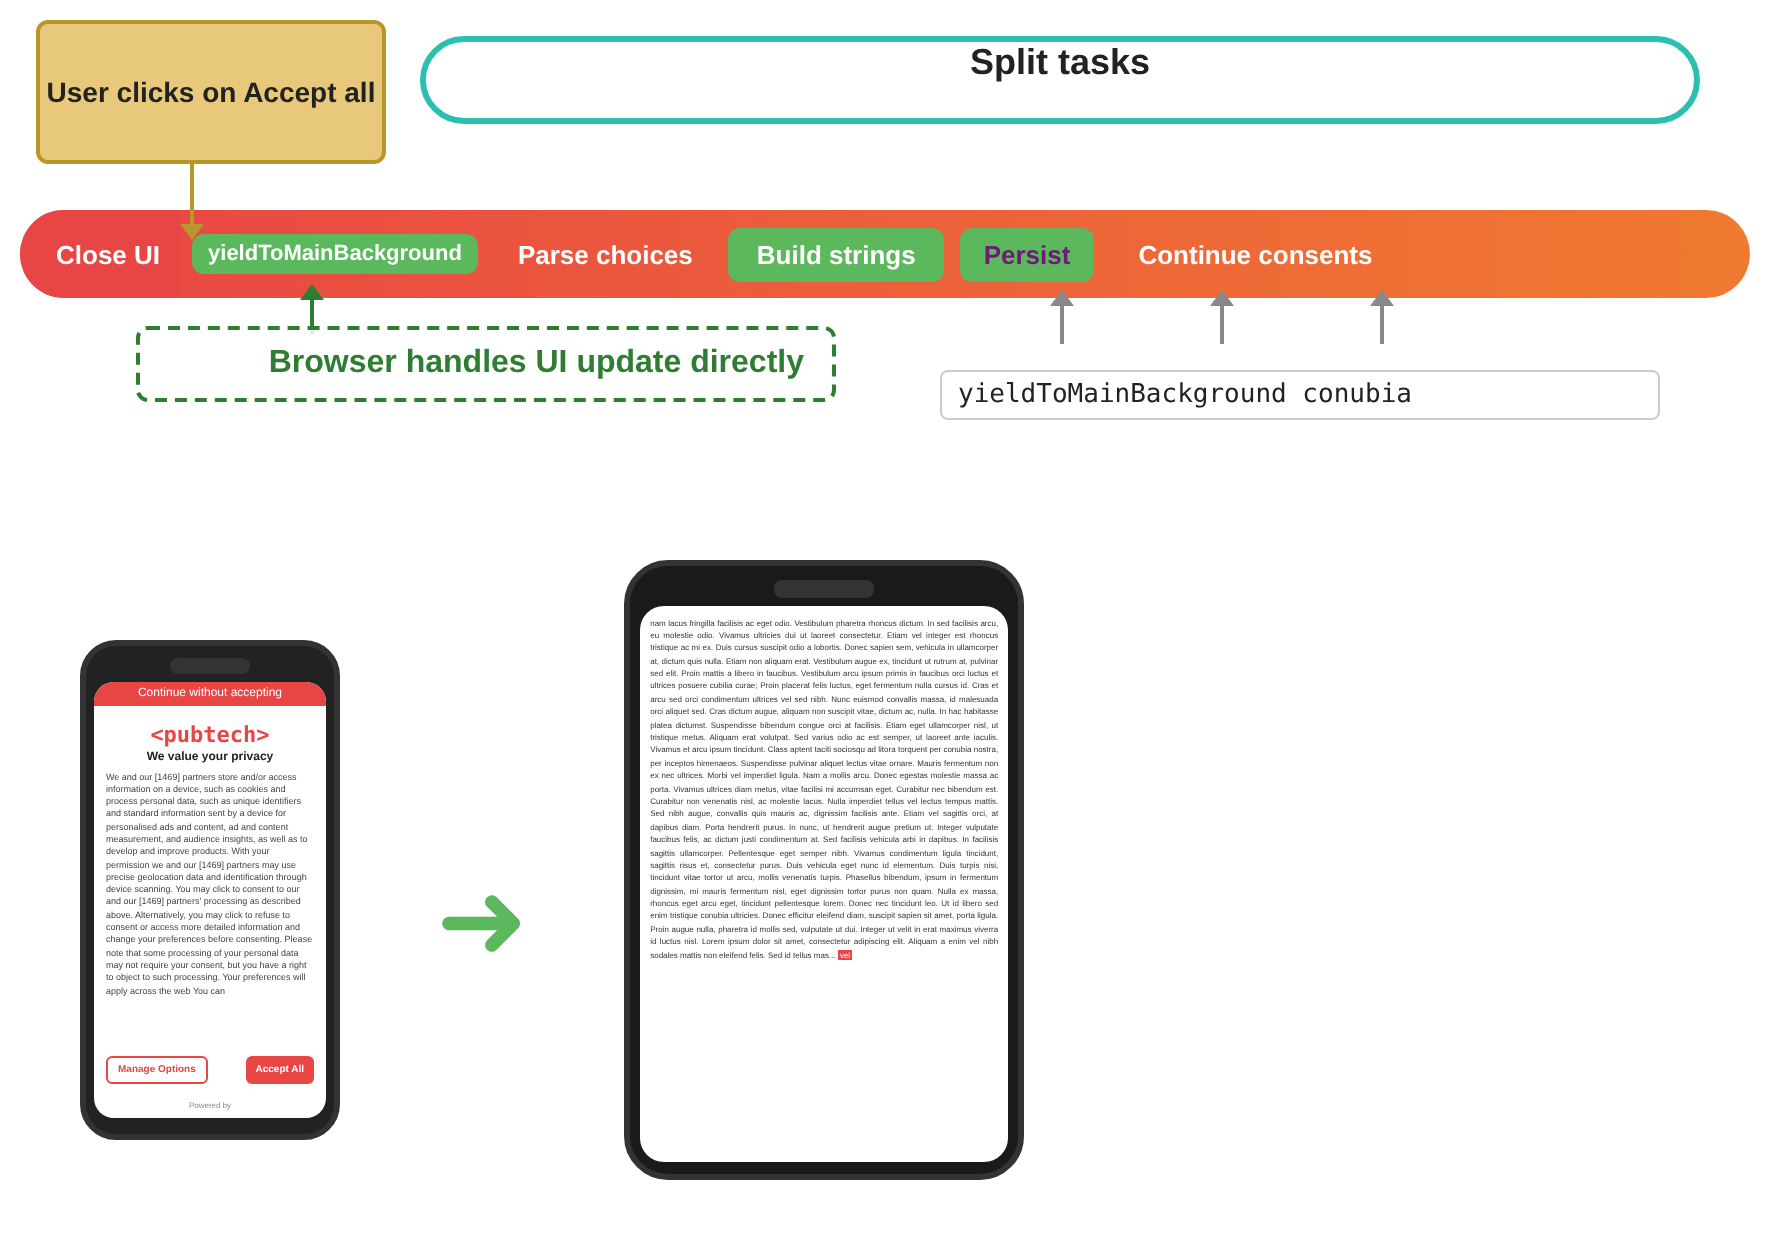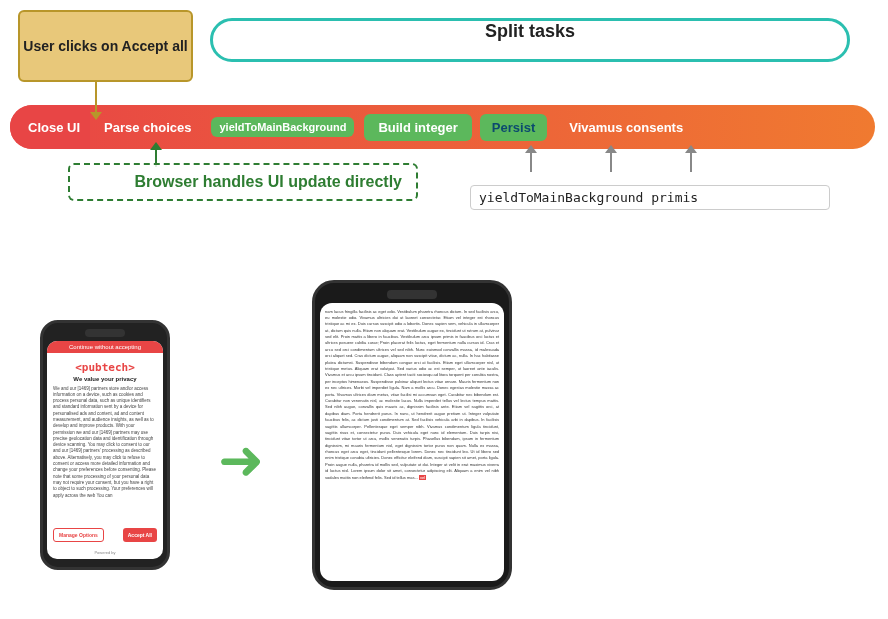--- a/index.html
+++ b/index.html
@@ -122,21 +122,21 @@
       border-radius: 6px;
       padding: 6px 14px;
       font-size: 13px;
       font-weight: bold;
       white-space: nowrap;
       margin: 0 4px;
     }
 
     .persist-chip {
       background: #5cb85c;
-      color: #0c4a6e;
+      color: #701a75;
       border-radius: 6px;
       padding: 6px 12px;
       font-size: 13px;
       font-weight: bold;
       white-space: nowrap;
       margin: 0 4px;
     }
 
     .dispatch-segment {
       color: #fff;
@@ -365,45 +365,45 @@
   <div class="arrow-down-left"></div>
 
   <div class="split-tasks-pill">
     <span>Split tasks</span>
   </div>
 
   <div class="pipeline-bar">
     <div class="pipeline-segment close-ui">
       <span>Close UI</span>
     </div>
+    <div class="pipeline-segment" style="padding:0 6px;">
+      <span class="yield-chip">yieldToMainBackground</span>
+    </div>
     <div class="pipeline-segment parse-choices">
       <span>Parse choices</span>
     </div>
-    <div class="pipeline-segment" style="padding:0 6px;">
-      <span class="yield-chip">yieldToMainBackground</span>
-    </div>
-    <span class="build-strings-chip">Build integer</span>
+    <span class="build-strings-chip">Build strings</span>
     <span class="persist-chip">Persist</span>
     <div class="dispatch-segment">
-      <span>Vivamus consents</span>
+      <span>Continue consents</span>
     </div>
   </div>
 
   <div class="browser-arrow-up"></div>
 
   <div class="browser-handles-label">
     <span>Browser handles UI update directly</span>
   </div>
 
   <div class="yield-arrow" style="top:152px; left:530px; height:20px;"></div>
   <div class="yield-arrow" style="top:152px; left:610px; height:20px;"></div>
   <div class="yield-arrow" style="top:152px; left:690px; height:20px;"></div>
 
   <div class="yield-points-label">
-    <span>yieldToMainBackground  primis</span>
+    <span>yieldToMainBackground  conubia</span>
   </div>
 
 </div>
 
 <div class="phones-area">
 
   <div class="phone" style="margin-left:10px;">
     <div class="phone-notch"></div>
     <div class="phone-screen">
       <div class="phone-banner">Continue without accepting</div>

